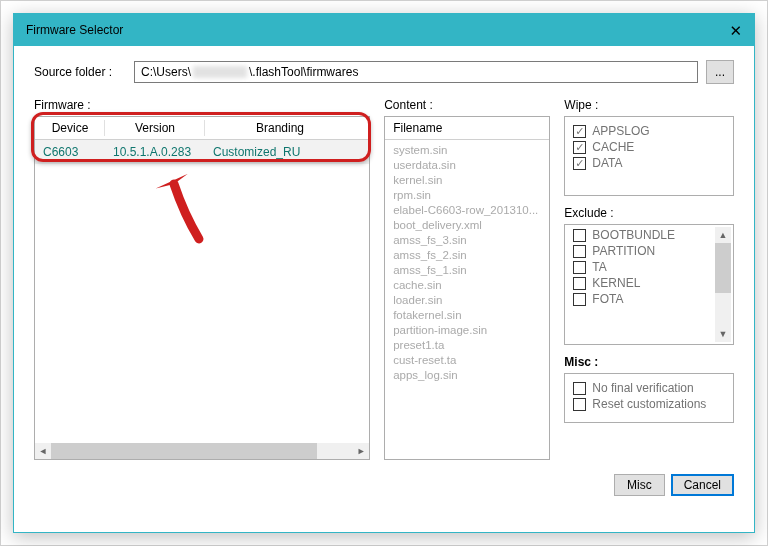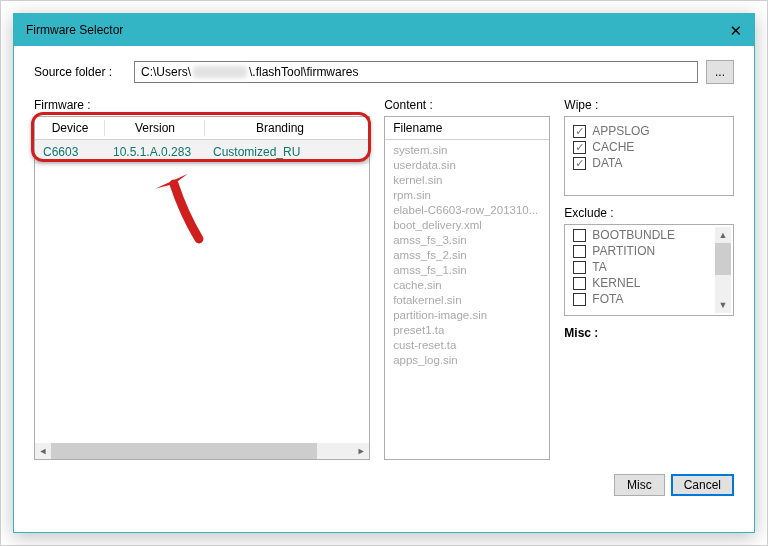--- a/index.html
+++ b/index.html
@@ -38,21 +38,21 @@
   
   .content-col { width: 170px; }
   .content-panel { height: 344px; overflow: hidden; }
   .content-header { padding: 4px 8px; border-bottom: 1px solid #d0d0d0; }
   .file-list { padding: 2px 0; }
   .file-list div { padding: 1.5px 8px; color: #aaa; font-size: 11.5px; white-space: nowrap; overflow: hidden; text-overflow: ellipsis; }
 
   
   .right-col { width: 172px; display: flex; flex-direction: column; }
   .wipe-panel { padding: 6px 8px; height: 80px; }
-  .exclude-panel { padding: 2px 2px 2px 8px; height: 92px; position: relative; display: flex; gap: 40px; }
+  .exclude-panel { padding: 2px 2px 2px 8px; height: 121px; position: relative; display: flex; gap: 40px; }
   .exclude-items { flex: 1; overflow: hidden; }
   .exclude-scroll-v { width: 16px; background: #f0f0f0; display: flex; flex-direction: column; align-items: center; }
   .scroll-track-v { flex: 1; width: 16px; background: #f0f0f0; position: relative; }
   .scroll-thumb-v { position: absolute; top: 0; left: 0; right: 0; height: 60%; background: #cdcdcd; }
   .misc-panel { padding: 6px 8px; height: 50px; }
   .chk-row { display: flex; align-items: center; gap: 6px; padding: 1px 0; font-size: 12px; color: #737373; white-space: nowrap; }
   .chk { width: 13px; height: 13px; border: 1px solid #333; display: inline-flex; align-items: center; justify-content: center; font-size: 11px; line-height: 1; }
   .chk.checked::after { content: "✓"; }
 
   .footer { display: flex; justify-content: flex-end; gap: 6px; margin-top: 14px; }
@@ -120,20 +120,21 @@
               <div>system.sin</div>
               <div>userdata.sin</div>
               <div>kernel.sin</div>
               <div>rpm.sin</div>
               <div>elabel-C6603-row_201310...</div>
               <div>boot_delivery.xml</div>
               <div>amss_fs_3.sin</div>
               <div>amss_fs_2.sin</div>
               <div>amss_fs_1.sin</div>
               <div>cache.sin</div>
+              <div>loader.sin</div>
               <div>fotakernel.sin</div>
               <div>partition-image.sin</div>
               <div>preset1.ta</div>
               <div>cust-reset.ta</div>
               <div>apps_log.sin</div>
             </div>
           </div>
         </div>
 
         <div class="right-col">
@@ -180,20 +181,30 @@
             <div class="exclude-scroll-v">
               <div class="scroll-arrow">▲</div>
               <div class="scroll-track-v">
                   <div class="scroll-thumb-v"></div>
                 </div>
               <div class="scroll-arrow">▼</div>
             </div>
           </div>
 
           <div class="section-label" style="margin-top:10px;font-weight:bold;">Misc :</div>
+          <div class="panel misc-panel">
+            <div class="chk-row">
+                <span class="chk"></span>
+                <span>No final verification</span>
+              </div>
+            <div class="chk-row">
+                <span class="chk"></span>
+                <span>Reset customizations</span>
+              </div>
+          </div>
         </div>
 
       </div>
 
       <div class="footer">
         <div class="btn">Misc</div>
         <div class="btn primary">Cancel</div>
       </div>
 
     </div>

